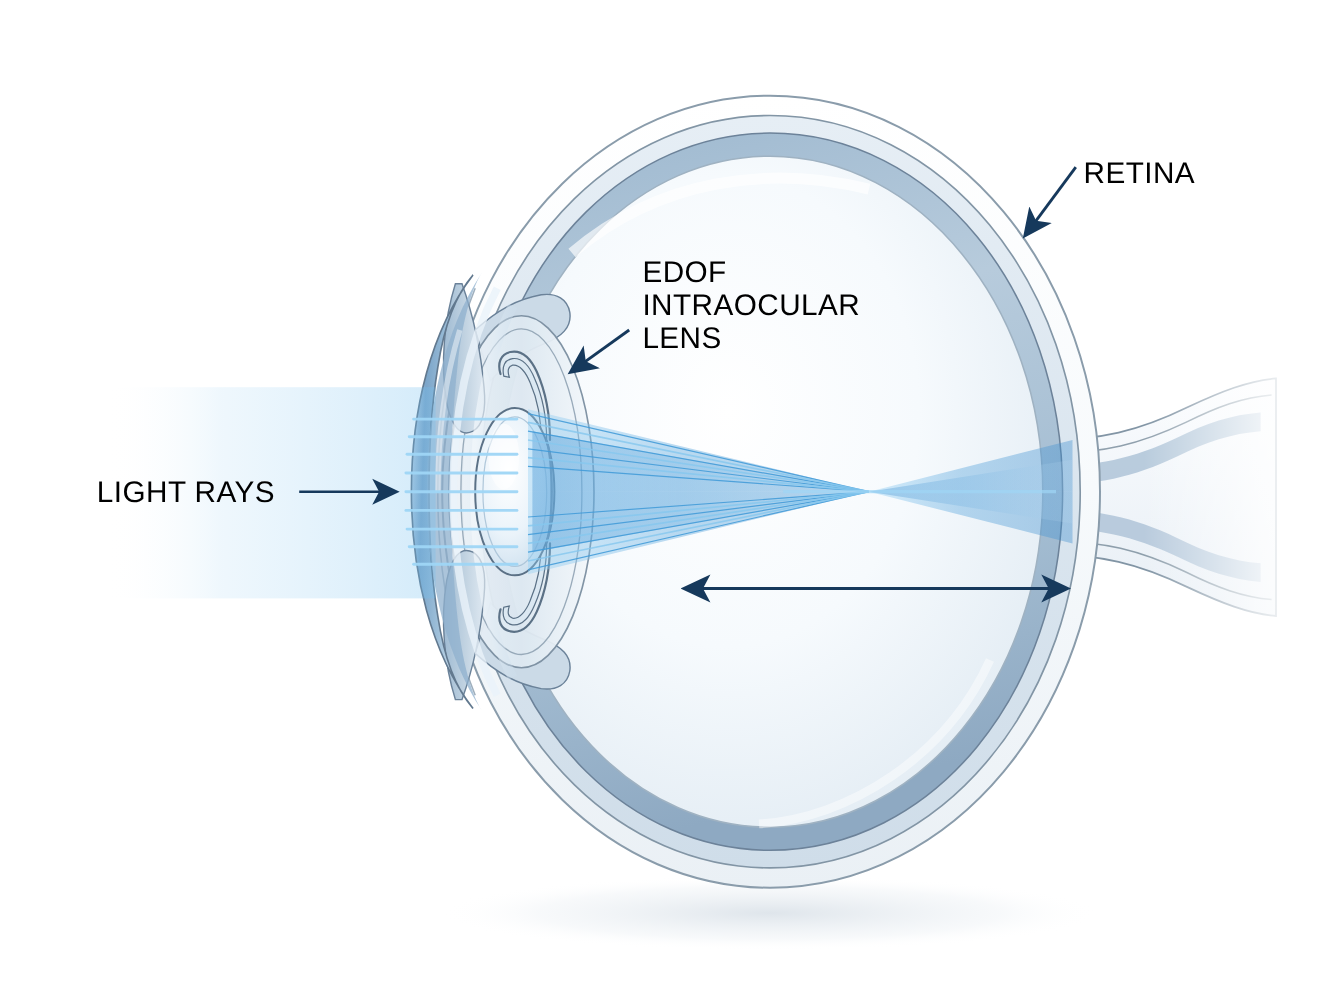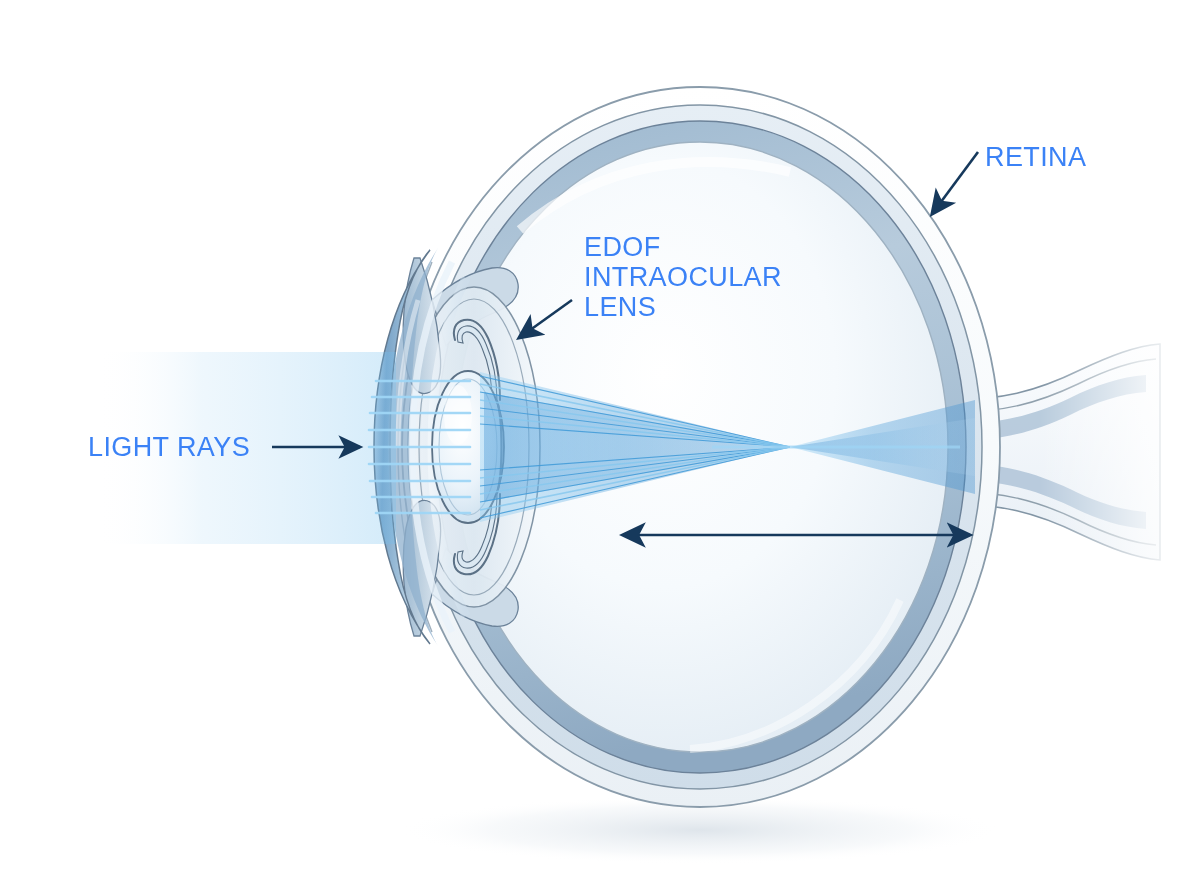--- a/index.html
+++ b/index.html
@@ -20,21 +20,21 @@
   }
   #stage svg.layer {
     position: absolute;
     left: 0;
     top: 0;
     width: 1200px;
     height: 896px;
   }
   .label {
     position: absolute;
-    color: #3b82f6;
+    color: #000000;
     font-family: "Liberation Sans", sans-serif;
     font-size: 27px;
     line-height: 30px;
     letter-spacing: 0.4px;
     white-space: pre-line;
     font-weight: 400;
   }
   #label-retina   { left: 985px; top: 142px; }
   #label-edof     { left: 584px; top: 232px; }
   #label-lightrays{ left: 88px;  top: 432px; }

